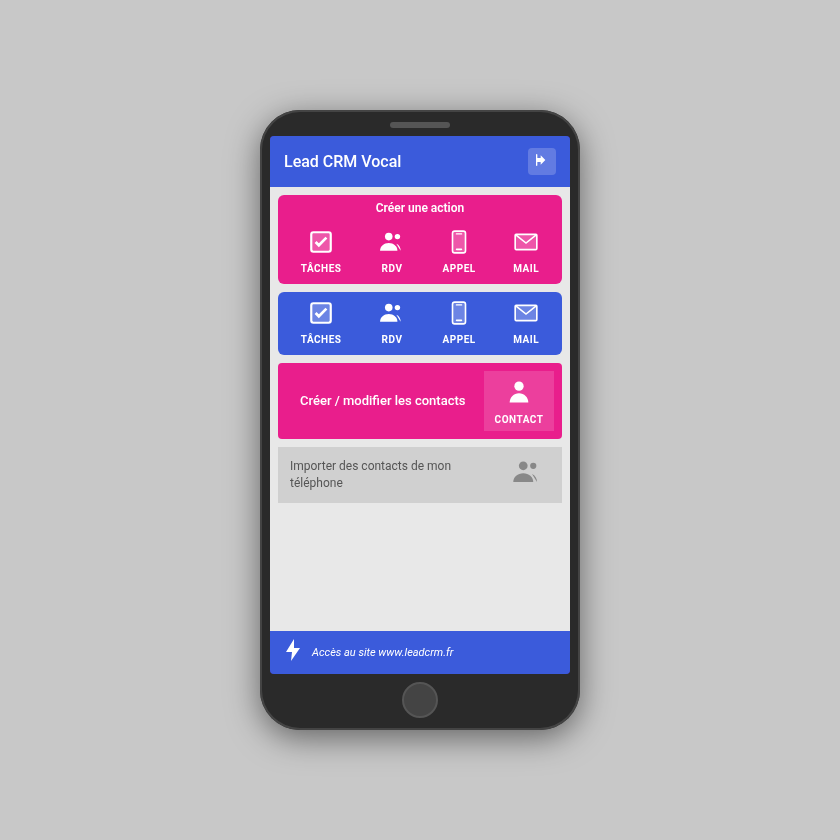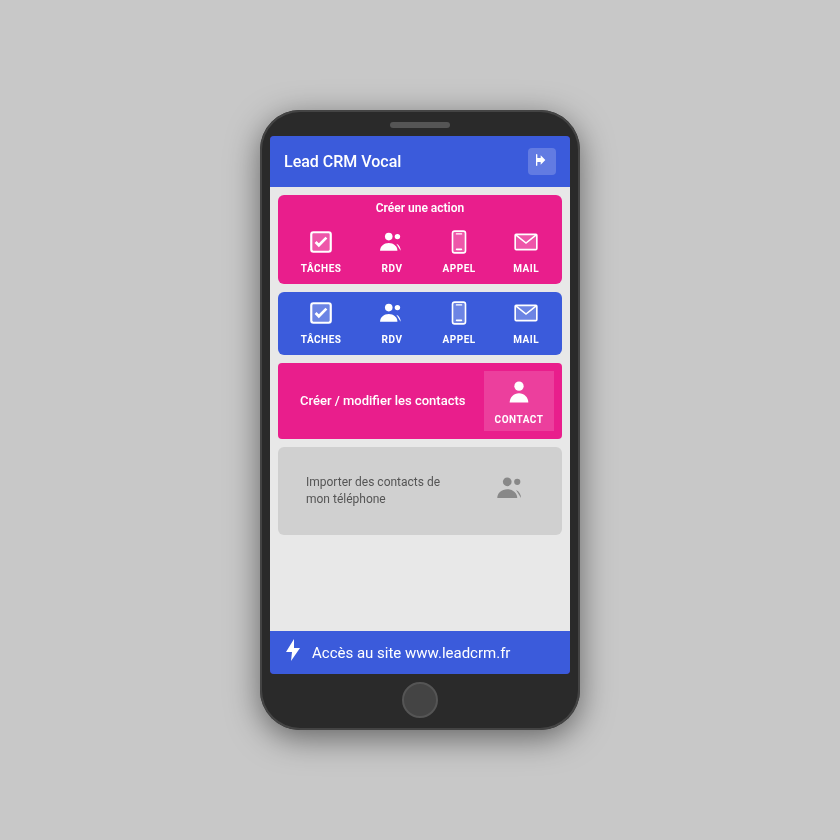--- a/index.html
+++ b/index.html
@@ -158,24 +158,24 @@
     .contact-btn-label {
       color: #fff;
       font-size: 10px;
       font-weight: 700;
       letter-spacing: 0.5px;
     }
 
     
     .section-import {
       background: #d0d0d0;
-      border-radius: 6px;
-      display: flex;
-      align-items: center;
-      padding: 16px;
+      border-radius: 0;
+      display: flex;
+      align-items: center;
+      padding: 0;
       overflow: hidden;
       min-height: 56px;
     }
     .import-text {
       flex: 1;
       color: #555;
       font-size: 12px;
       padding: 10px 12px;
       line-height: 1.4;
     }
@@ -201,21 +201,22 @@
       gap: 10px;
       flex-shrink: 0;
     }
     .footer-bolt {
       color: #fff;
       font-size: 20px;
       font-weight: 900;
     }
     .footer-text {
       color: #fff;
-      font-size: 15px;
+      font-size: 11px;
+      font-style: italic;
     }
 
     .phone-home-button {
       width: 36px;
       height: 36px;
       background: #444;
       border-radius: 50%;
       margin-top: 8px;
       border: 2px solid #555;
     }

